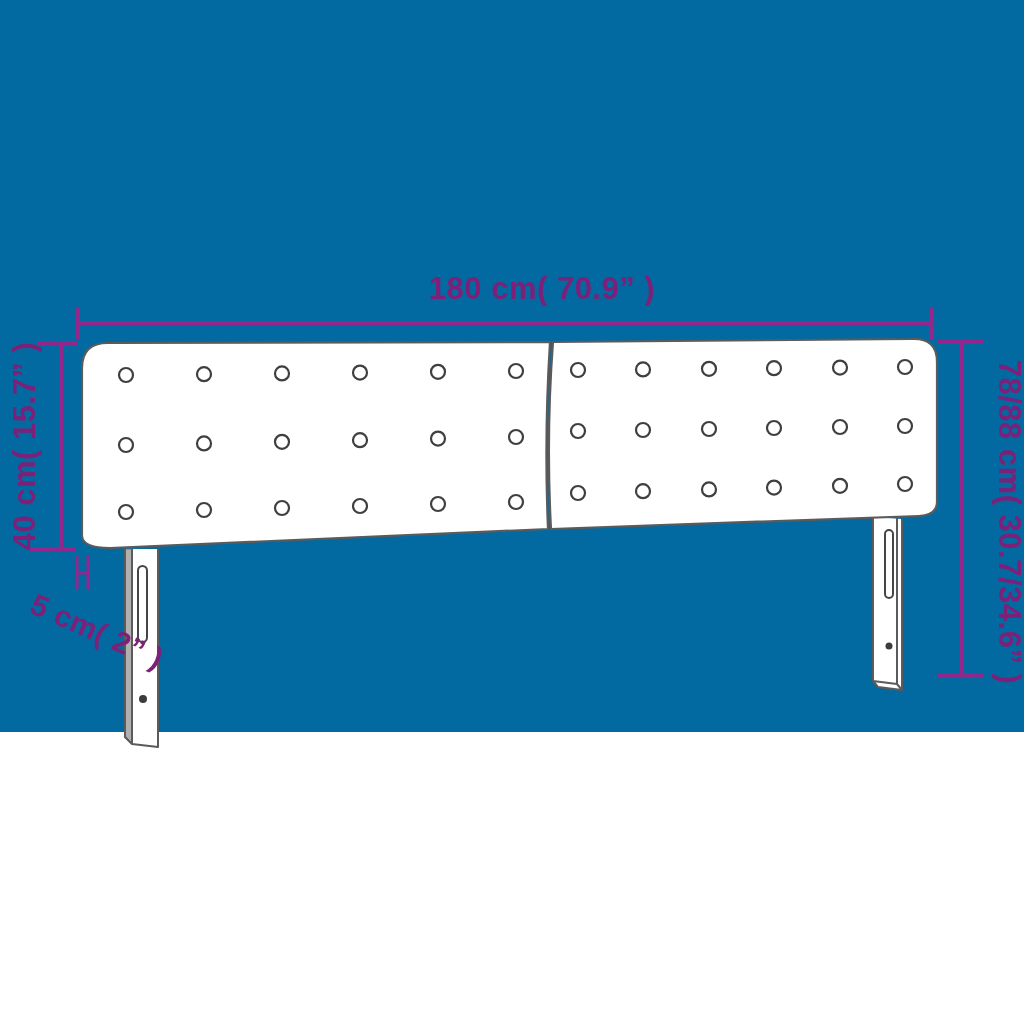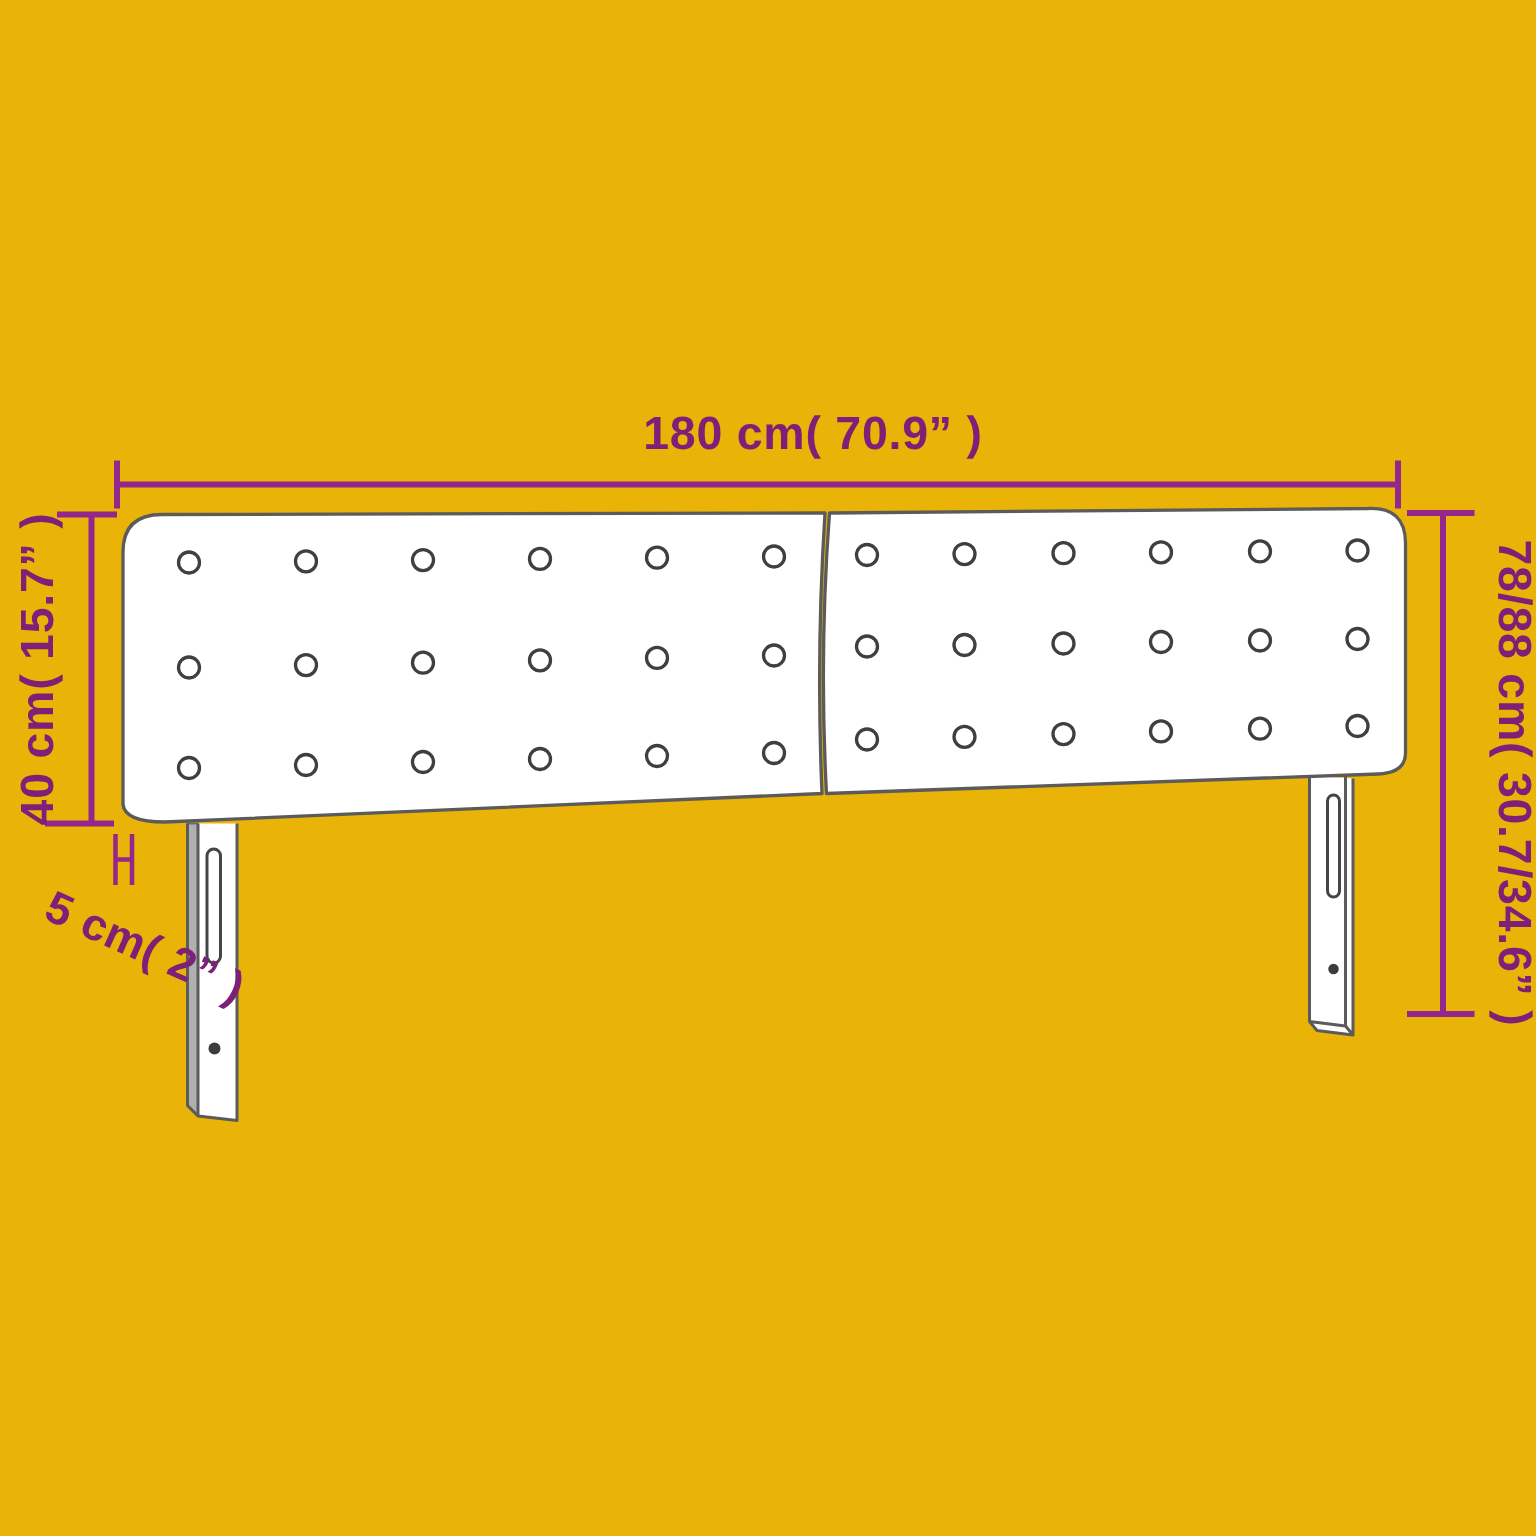--- a/index.html
+++ b/index.html
@@ -1,16 +1,16 @@
 <!DOCTYPE html>
 <html style="--dim-line: #93278B; --dim-text: #7D2178; --outline: #5B5B5B; --leg-shadow: #B0B0B0;"><head>
 <meta charset="utf-8">
 <style>
   html,body{margin:0;padding:0;background:#ffffff;width:1024px;height:1024px;overflow:hidden}
-  .stage{width:1024px;height:1024px;background:#eab308}
+  .stage{width:1024px;height:732px;background:#0369a1}
   svg{display:block}
   .dim-line{stroke:var(--dim-line,#93278B);stroke-width:4;fill:none;stroke-linecap:butt}
   .dim-line-thin{stroke:var(--dim-line,#93278B);stroke-width:3;fill:none;stroke-linecap:butt}
   .dim-text{fill:var(--dim-text,#7D2178);font-family:"Liberation Sans",sans-serif;font-weight:bold;font-size:31px;letter-spacing:0.5px}
   .dim-text-small{fill:var(--dim-text,#7D2178);font-family:"Liberation Sans",sans-serif;font-weight:bold;font-size:30px;letter-spacing:0.5px}
   .panel{fill:#ffffff;stroke:var(--outline,#5B5B5B);stroke-width:2.2;stroke-linejoin:round}
   .leg-stroke{fill:none;stroke:var(--outline,#5B5B5B);stroke-width:2;stroke-linejoin:round}
   .leg-fill{fill:#ffffff;stroke:none}
   .leg-side{fill:var(--leg-shadow,#B0B0B0);stroke:#6e6e6e;stroke-width:1.2;stroke-linejoin:round}
   .btn{fill:#ffffff;stroke:#3f3f3f;stroke-width:2.2}

